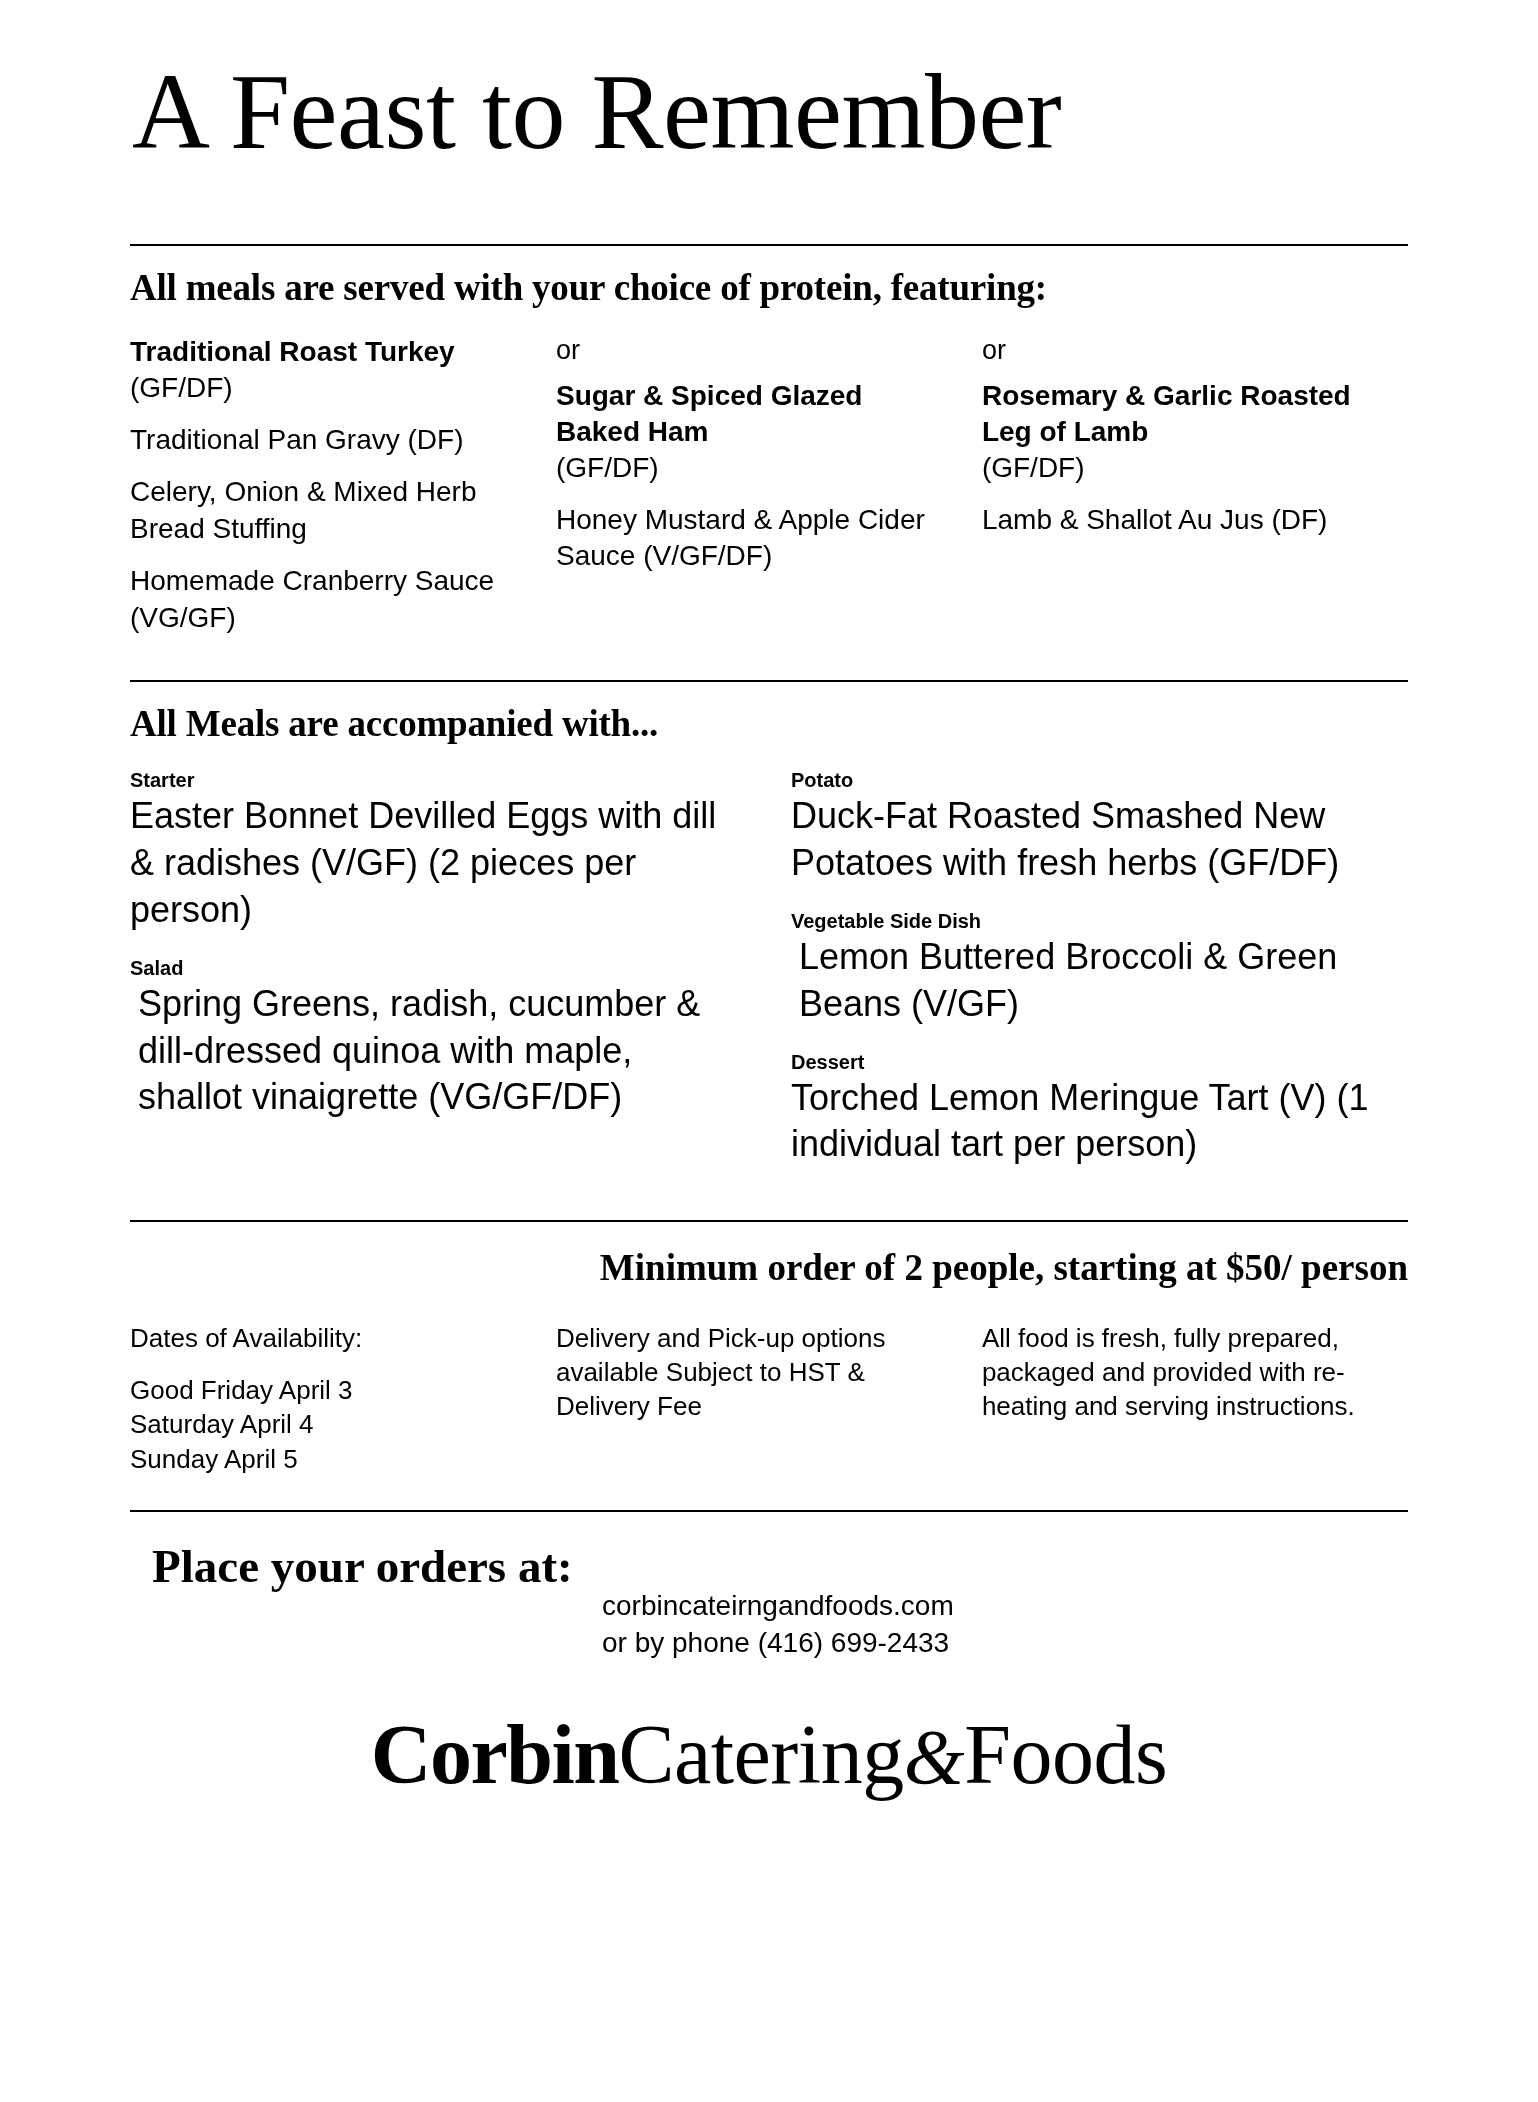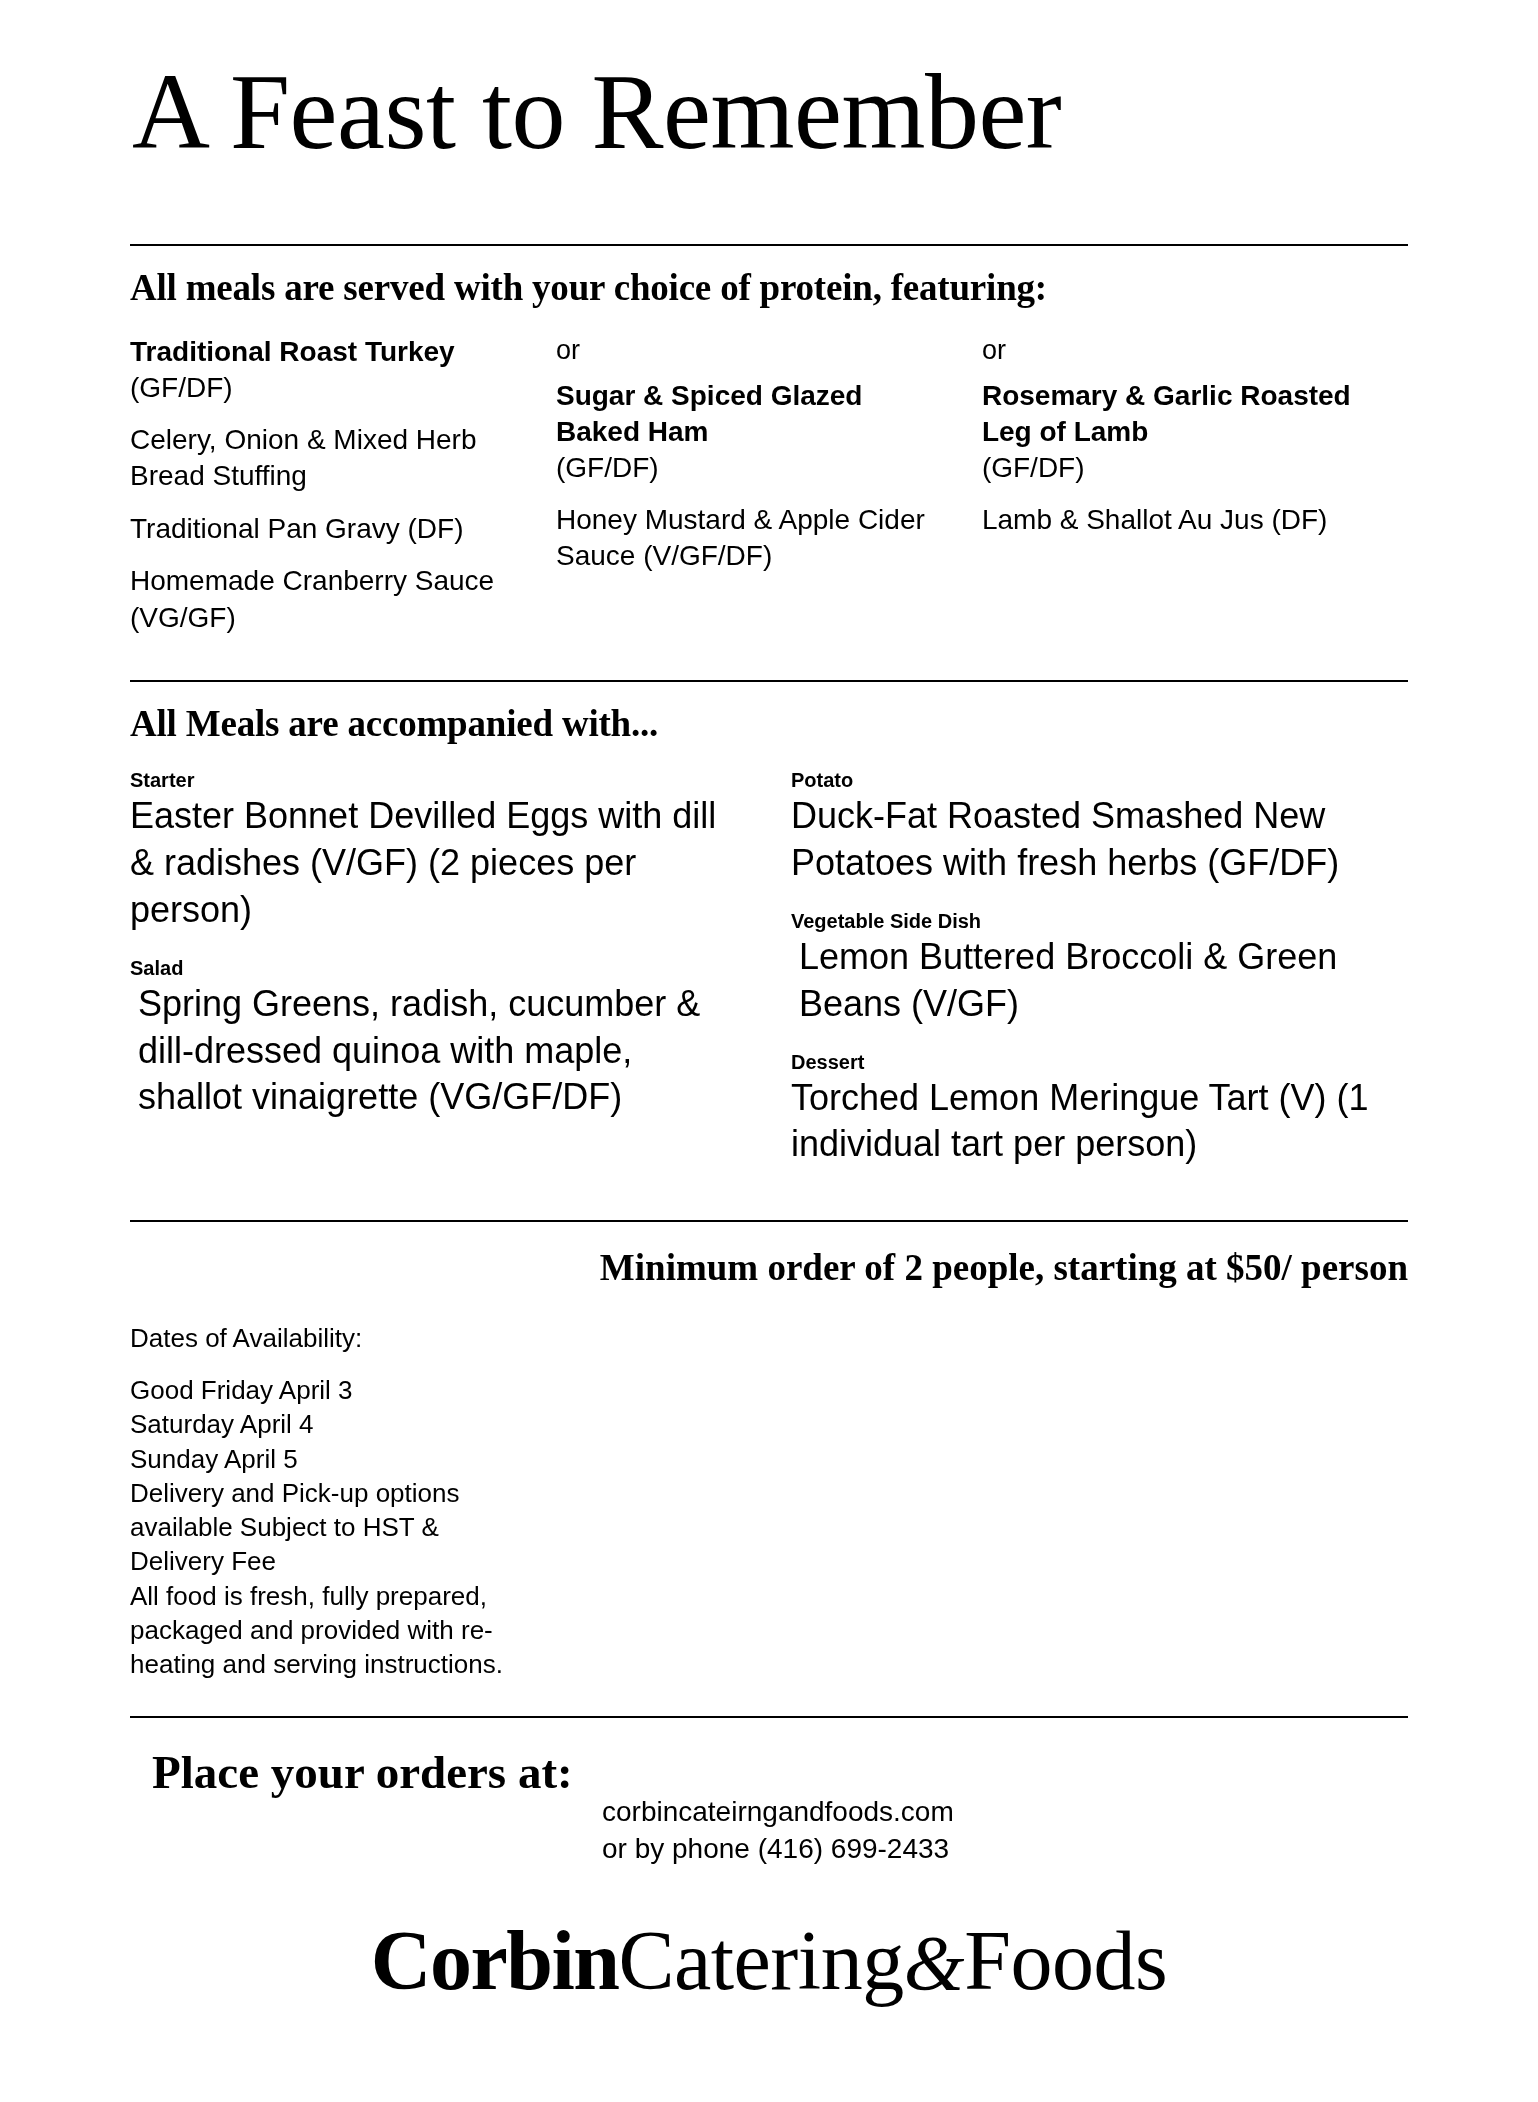--- a/index.html
+++ b/index.html
@@ -115,21 +115,20 @@
     font-family: "Liberation Serif", serif;
     font-weight: 700;
     font-size: 37px;
     line-height: 1.2;
     margin: 24px 0 0 0;
     text-align: right;
   }
   .notes {
     display: flex;
     margin-top: 30px;
-    flex-direction: column;
   }
   .note-col {
     width: 33.33%;
     box-sizing: border-box;
     padding-right: 44px;
     font-size: 26px;
     line-height: 1.32;
   }
   .note-gap { margin-top: 18px; }
 
@@ -188,22 +187,22 @@
 
   <h2 class="section-heading">All meals are served with your choice of protein, featuring:</h2>
 
   <div class="proteins">
 
     <div class="prot-col">
       <div class="prot-name">
         <span>Traditional Roast Turkey</span>
         <span class="tag">(GF/DF)</span>
       </div>
+      <div class="prot-item">Traditional Pan Gravy (DF)</div>
       <div class="prot-item">Celery, Onion &amp; Mixed Herb Bread Stuffing</div>
-      <div class="prot-item">Traditional Pan Gravy (DF)</div>
       <div class="prot-item">Homemade Cranberry Sauce (VG/GF)</div>
     </div>
 
     <div class="prot-col">
       <div class="orword">or</div>
       <div class="prot-name">
         <span>Sugar &amp; Spiced Glazed Baked Ham</span>
         <span class="tag" style="display:block">(GF/DF)</span>
       </div>
       <div class="prot-item">Honey Mustard &amp; Apple Cider Sauce (V/GF/DF)</div>

